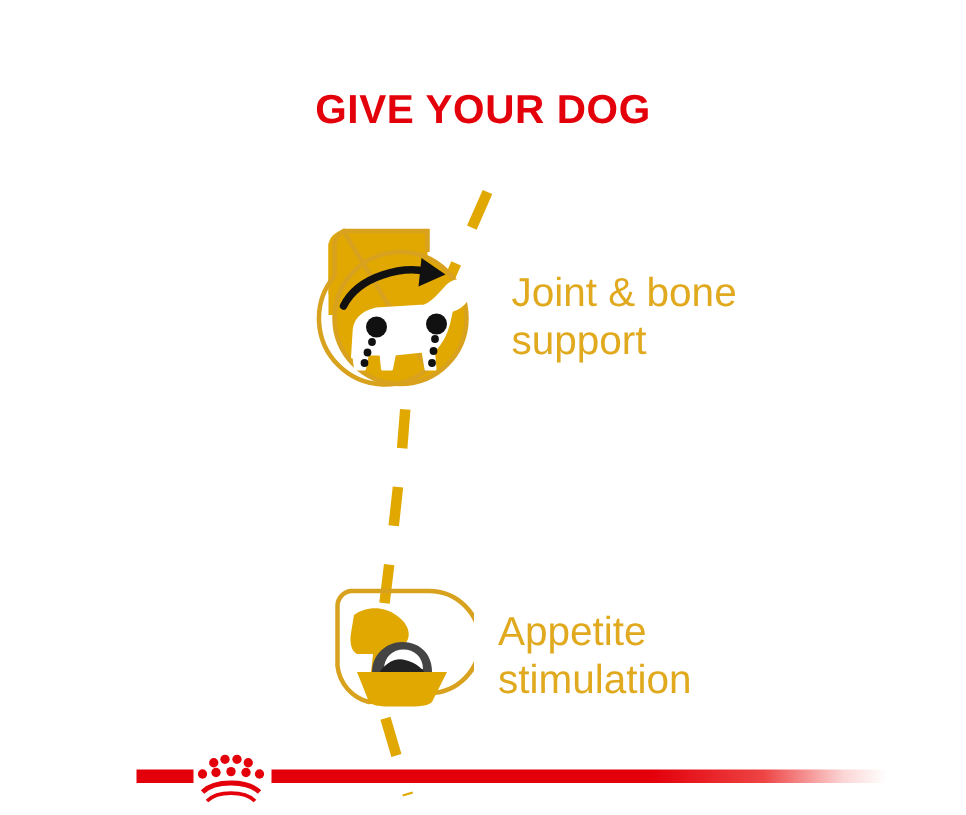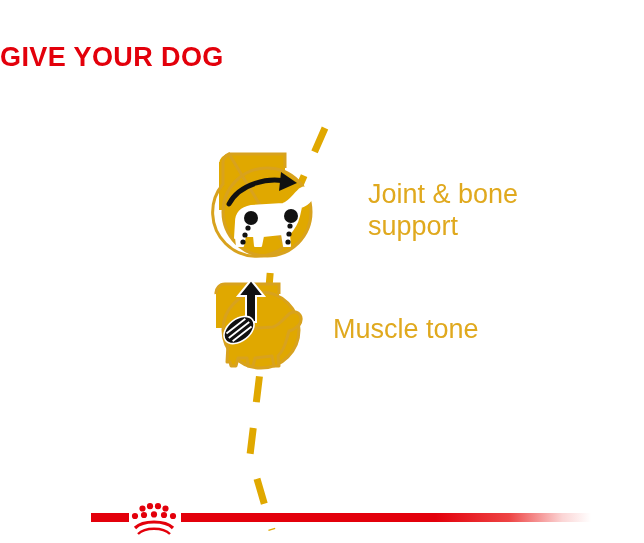--- a/index.html
+++ b/index.html
@@ -15,24 +15,24 @@
     position: relative;
     width: 644px;
     height: 543px;
     background: #ffffff;
     overflow: hidden;
   }
 
   
   .title-block {
     position: absolute;
-    top: 42px;
+    top: 58px;
     left: 0;
     width: 644px;
-    text-align: left;
+    text-align: center;
     line-height: 1.12;
   }
   .title-line {
     display: block;
     font-family: "Liberation Sans", sans-serif;
     font-weight: bold;
     font-size: 27px;
     letter-spacing: 0.4px;
     color: #E3000B;
     text-transform: uppercase;
@@ -60,21 +60,21 @@
   }
   .feature-label {
     font-family: "Liberation Sans", sans-serif;
     font-size: 27px;
     line-height: 1.18;
     color: #E0A91E;
     white-space: pre-line;
     margin-left: 16px;
   }
 
-  #feature-0 { top: 150px; left: 205px; gap: 27px; }
+  #feature-0 { top: 150px; left: 205px; }
   #feature-1 { top: 278px; left: 205px; }
   #feature-2 { top: 388px; left: 212px; }
 
   
   .footer {
     position: absolute;
     left: 0;
     top: 498px;
     width: 644px;
     height: 45px;
@@ -147,48 +147,41 @@
           <circle cx="85" cy="76" r="2.6"></circle>
           <circle cx="84" cy="84" r="2.6"></circle>
           <circle cx="83" cy="92" r="2.6"></circle>
         </g>
       </svg>
     </div>
     <div class="feature-label">Joint &amp; bone
 support</div>
   </div>
 
-  <div class="feature" id="feature-1">
+
+  <div class="feature" id="feature-2">
     <div class="feature-icon">
-      <svg width="112" height="100" viewBox="0 0 112 100" xmlns="http://www.w3.org/2000/svg">
-
-        <path d="M20,6 a9,9 0 0 0 -9,9 L11,50 L74,50 L74,6 Z" fill="#E0A800"></path>
-        <circle cx="56" cy="52" r="38" fill="#E0A800"></circle>
-        <path d="M20,6 L74,6 L74,16 M11,16 a9,9 0 0 1 9,-10" fill="none" stroke="#D8A21E" stroke-width="3"></path>
-        <circle cx="56" cy="52" r="38" fill="none" stroke="#D8A21E" stroke-width="3"></circle>
-
-        <path d="M22,84 L23,66 C23,58 28,53 38,51 L68,49
-                 C74,47 78,42 82,38 C85,34 90,33 93,35
-                 C97,38 97,43 94,47 C91,50 88,52 84,53
-                 L82,60 C80,68 77,74 73,78 L74,88 L69,88 L67,78
-                 L50,80 L48,88 L43,88 L42,80
-                 L33,80 L31,88 L26,88 L25,84 Z" fill="#E0A800" stroke="#D8A21E" stroke-width="3" stroke-linejoin="round"></path>
-
-        <path d="M41,44 L41,18 L33,18 L46,2 L59,18 L51,18 L51,44 Z" fill="#111111" stroke="#ffffff" stroke-width="2"></path>
-
-        <g transform="rotate(-38 34 52)">
-          <ellipse cx="34" cy="52" rx="17" ry="11" fill="#111111"></ellipse>
-          <ellipse cx="34" cy="52" rx="17" ry="11" fill="none" stroke="#ffffff" stroke-width="1.6"></ellipse>
-          <path d="M22,47 L46,47 M21,52 L47,52 M22,57 L46,57" stroke="#ffffff" stroke-width="1.8" fill="none"></path>
-        </g>
+      <svg width="104" height="94" viewBox="0 0 104 94" xmlns="http://www.w3.org/2000/svg">
+
+        <path d="M22,6 L74,6 a34,34 0 0 1 0,68 L34,80 a28,28 0 0 1 -21,-24 L13,16 a10,10 0 0 1 9,-10 Z" fill="none" stroke="#D8A21E" stroke-width="3"></path>
+
+        <path d="M24,22 C32,16 44,16 52,22 C58,26 62,32 60,38
+                 C57,46 48,50 40,48 L26,48 C22,46 21,40 22,34 Z" fill="#E0A800"></path>
+        <path d="M46,40 C52,44 56,48 58,52 L44,56 C40,50 42,44 46,40 Z" fill="#E0A800"></path>
+
+        <path d="M36,60 C36,48 46,40 56,40 C68,40 76,48 76,60 Z" fill="#444444"></path>
+        <path d="M44,58 C44,50 50,45 57,45 C64,45 70,50 70,58 Z" fill="#ffffff"></path>
+        <path d="M40,62 C44,54 52,50 58,52 C66,54 70,58 72,62 Z" fill="#222222"></path>
+
+        <path d="M26,60 L86,60 L76,80 C74,82 70,83 62,83 L48,83 C40,83 36,82 34,80 Z" fill="#E0A800"></path>
       </svg>
     </div>
-    <div class="feature-label">Muscle tone</div>
-  </div>
-
+    <div class="feature-label">Appetite
+stimulation</div>
+  </div>
 
   <div class="footer">
     <div class="bar-left"></div>
     <div class="bar-right"></div>
     <svg class="crown" viewBox="0 0 50 40" xmlns="http://www.w3.org/2000/svg">
       <g fill="#E3000B">
 
         <circle cx="13.5" cy="10.5" r="3.1"></circle>
         <circle cx="21.0" cy="8.2" r="3.1"></circle>
         <circle cx="29.0" cy="8.2" r="3.1"></circle>

